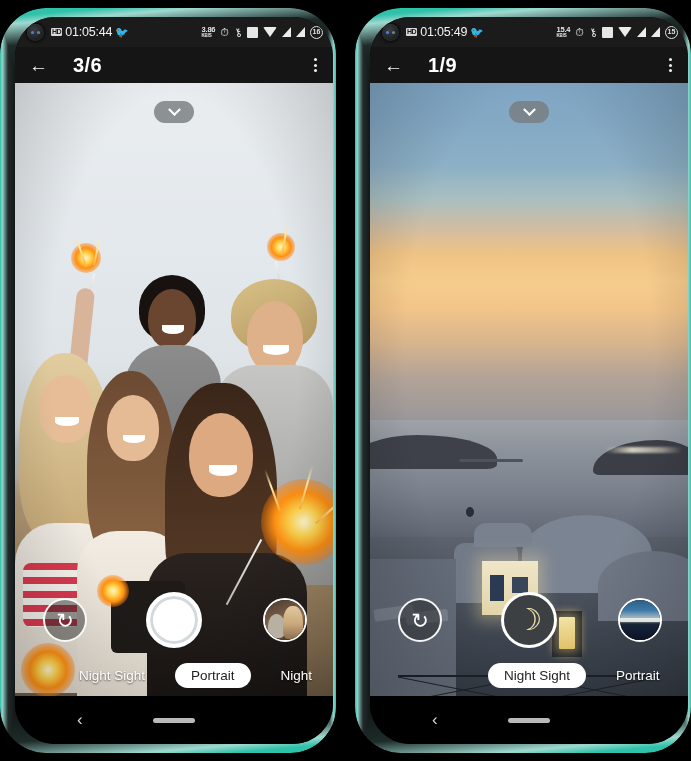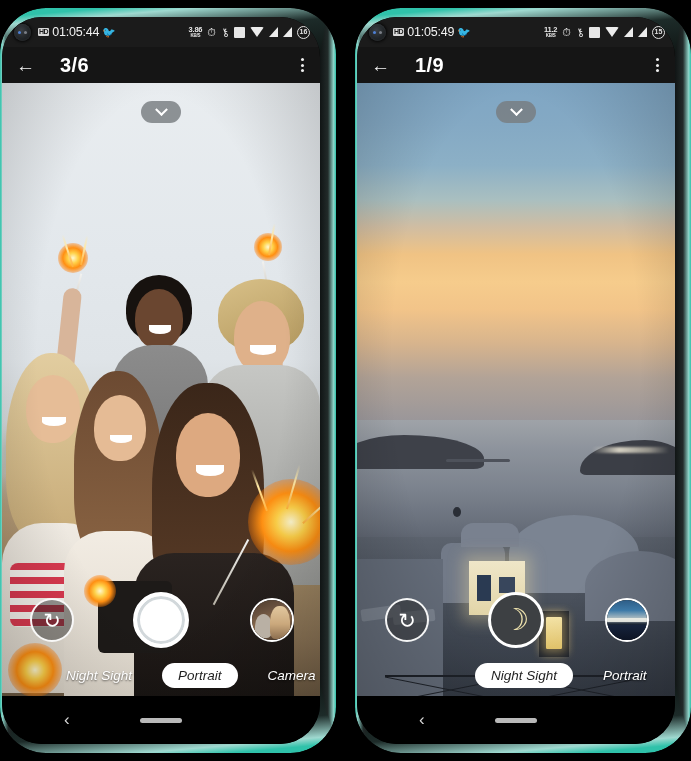--- a/index.html
+++ b/index.html
@@ -53,21 +53,21 @@
         #222b2a 2.4%,
         #07090a 6%, #07090a 94%,
         #222b2a 97.6%,
         #8ed4c9 99.3%, #2fc2aa 100%);
     mix-blend-mode: lighten;
     pointer-events: none;
   }
 
   .screen {
     position: absolute;
-    left: 2px; top: 9px;
+    left: 15px; top: 9px;
     width: 318px; height: 727px;
     border-radius: 40px;
     background: #000;
     overflow: hidden;
     z-index: 3;
   }
 
   
   .statusbar {
     position: relative;
@@ -113,21 +113,21 @@
     color: #1b1b1b;
     padding: 0 1px;
     border-radius: 1px;
     font-weight: bold;
   }
   .clocktext { font-size: 12.5px; letter-spacing: -0.2px; color: #f2f2f2; }
   .ic-chick { font-size: 11px; }
 
   .netspeed {
     display: flex; flex-direction: column;
-    align-items: center; justify-content: center;
+    justify-content: center;
     line-height: 1; color: #e9e9e9;
   }
   .netspeed .n { font-size: 7.5px; font-weight: bold; letter-spacing: -0.2px; }
   .netspeed .u { font-size: 4.5px; font-weight: bold; letter-spacing: -0.2px; }
 
   .ic { display: inline-block; color: #ececec; }
   .ic-alarm { font-size: 11px; }
   .ic-key { font-size: 11px; transform: rotate(-20deg); }
   .ic-qr {
     width: 11px; height: 11px;
@@ -409,21 +409,20 @@
     gap: 18px;
     white-space: nowrap;
     position: absolute;
   }
   .mode {
     padding: 5px 12px;
     border-radius: 14px;
     cursor: pointer;
     text-shadow: 0 1px 2px rgba(0,0,0,.6);
     color: #fff;
-    font-style: italic;
   }
   .mode.active {
     background: #fff;
     color: #1f1f1f;
     text-shadow: none;
     padding: 5px 16px;
   }
 
   
   .navbar {
@@ -561,21 +560,21 @@
           <div class="shutter"></div>
           <div class="thumb">
             <div class="thumb-a"></div>
           </div>
         </div>
 
         <div class="modes">
           <div class="modes-inner" style="left:52px;">
             <span class="mode">Night Sight</span>
             <span class="mode active">Portrait</span>
-            <span class="mode">Camera</span>
+            <span class="mode">Night</span>
 
           </div>
         </div>
       </div>
 
       <div class="navbar">
         <span class="nav-back">‹</span>
         <span class="nav-home"></span>
       </div>
 
@@ -591,21 +590,21 @@
       <div class="statusbar">
         <div class="punchhole"></div>
         <div class="sb-left">
           <span class="ic-wifimark">HD</span>
           <span class="clocktext">01:05:49</span>
           <span class="ic-chick">🐦</span>
         </div>
         <div class="sb-spacer"></div>
         <div class="sb-right">
           <span class="netspeed">
-            <span class="n">11.2</span>
+            <span class="n">15.4</span>
             <span class="u">KB/S</span>
           </span>
           <span class="ic ic-alarm">⏱</span>
           <span class="ic ic-key">⚷</span>
           <span class="ic-qr"></span>
           <span class="ic-wifi"></span>
           <span class="sig"></span>
           <span class="sig"></span>
           <span class="ic-batt">15</span>
         </div>

